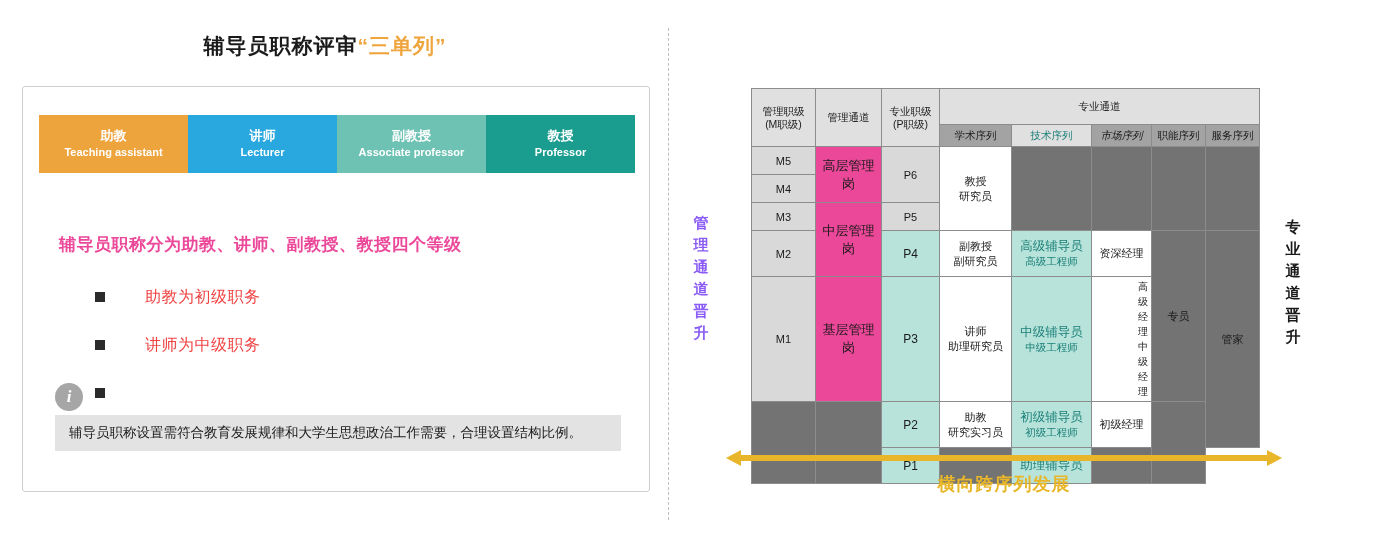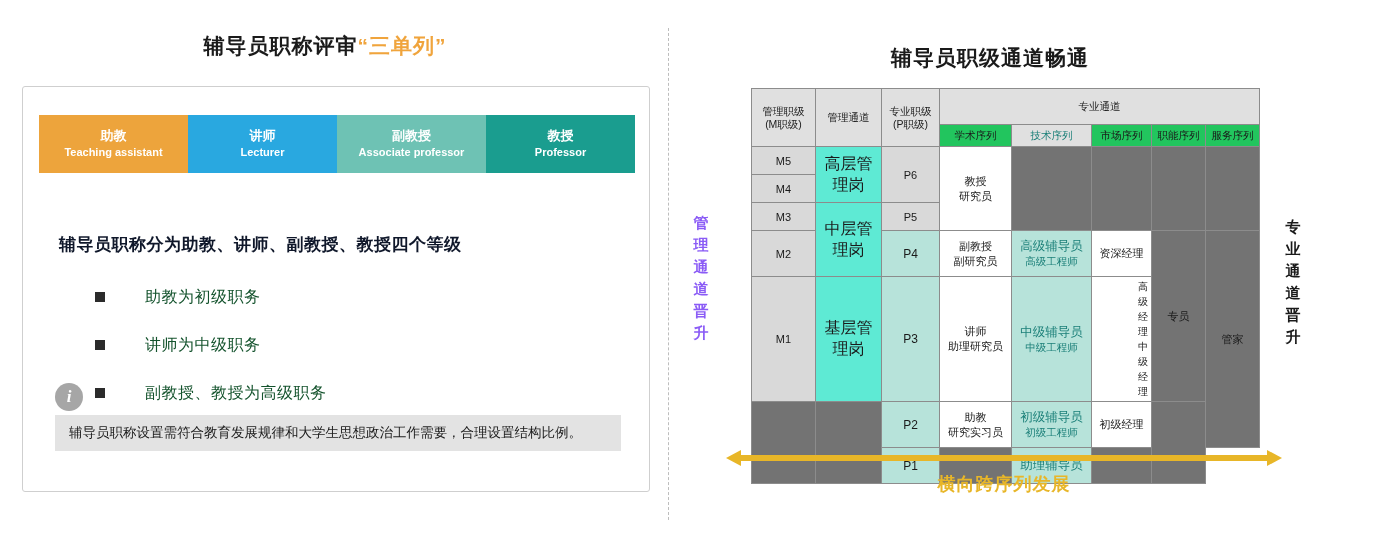--- a/index.html
+++ b/index.html
@@ -35,29 +35,29 @@
   .level-cell {
     flex: 1 1 0; display: flex; flex-direction: column;
     align-items: center; justify-content: center;
     color: #ffffff; text-align: center;
   }
   .level-cn { font-size: 13px; font-weight: bold; line-height: 17px; }
   .level-en { font-size: 11px; font-weight: bold; line-height: 17px; }
 
   #left-heading {
     position: absolute; left: 36px; top: 146px;
-    font-size: 17px; font-weight: bold; color: #0f172a; letter-spacing: .5px;
+    font-size: 17px; font-weight: bold; color: #ec4899; letter-spacing: .5px;
   }
 
   #bullets { position: absolute; left: 72px; top: 186px; width: 520px; }
   .bullet-row { display: flex; align-items: center; height: 48px; }
   .bullet-mark {
     width: 10px; height: 10px; background: #2b2b2b; margin-right: 40px; flex: 0 0 auto;
   }
-  .bullet-text { font-size: 16px; color: #14532d; letter-spacing: .5px; }
+  .bullet-text { font-size: 16px; color: #ef4444; letter-spacing: .5px; }
 
   #info-icon {
     position: absolute; left: 32px; top: 296px;
     width: 28px; height: 28px; border-radius: 50%;
     background: #a6a6a6; color: #ffffff;
     font-family: "Liberation Serif", serif;
     font-style: italic; font-weight: bold; font-size: 17px;
     display: flex; align-items: center; justify-content: center;
   }
   #note-bar {
@@ -94,24 +94,24 @@
   }
 
   #grid-wrap { position: absolute; left: 751px; top: 88px; }
   table.grid { border-collapse: collapse; font-size: 11px; color: #1a1a1a; }
   table.grid td, table.grid th {
     border: 1px solid #8c8c8c;
     text-align: center; vertical-align: middle;
     padding: 2px 3px; font-weight: normal;
   }
   .hdr { background: #e0e0e0; font-size: 10.5px; font-weight: bold; line-height: 13px; height: 36px; }
-  .hdr-sub { background: #22c55e; font-size: 10.5px; font-weight: bold; height: 22px; }
+  .hdr-sub { background: #a3a3a3; font-size: 10.5px; font-weight: bold; height: 22px; }
   .hdr-teal { background: #e0e0e0; color: #1a7f78; font-weight: bold; }
   .cell-gray { background: #d9d9d9; font-size: 11px; }
-  .cell-gray-mid { background: #5eead4; font-size: 16px; }
+  .cell-gray-mid { background: #ec4899; font-size: 13px; }
   .cell-teal { background: #b7e3da; font-weight: bold; font-size: 12px; }
   .cell-white { background: #ffffff; }
   .two-line { line-height: 15px; }
   .t-main { color: #1a7f78; font-weight: normal; font-size: 12.5px; display: block; }
   .t-sub { color: #1a7f78; font-size: 10.5px; display: block; }
   .blank { background: #737373; }
   .cell-tall { height: 46px; }
 
   
   #arrow-wrap { position: absolute; left: 726px; top: 450px; width: 556px; height: 16px; }
@@ -164,52 +164,50 @@
         <div class="bullet-row">
           <span class="bullet-mark"></span>
           <span class="bullet-text">助教为初级职务</span>
         </div>
         <div class="bullet-row">
           <span class="bullet-mark"></span>
           <span class="bullet-text">讲师为中级职务</span>
         </div>
         <div class="bullet-row">
           <span class="bullet-mark"></span>
-          <span class="bullet-text">副教授、教授为高级职务</span>
         </div>
       </div>
 
       <div id="info-icon">i</div>
       <div id="note-bar">
         <span>辅导员职称设置需符合教育发展规律和大学生思想政治工作需要，合理设置结构比例。</span>
       </div>
 
     </div>
   </div>
 
   <div id="divider"></div>
 
   <div id="mgmt-vlabel">管理通道晋升</div>
   <div id="prof-vlabel">专业通道晋升</div>
 
-  <div id="right-title">辅导员职级通道畅通</div>
 
   <div id="grid-wrap">
     <table class="grid">
       <tbody>
           <tr>
         <th class="hdr" rowspan="2" style="width:64px;">管理职级<br>(M职级)</th>
         <th class="hdr" rowspan="2" style="width:66px;">管理通道</th>
         <th class="hdr" rowspan="2" style="width:58px;">专业职级<br>(P职级)</th>
         <th class="hdr" colspan="5">专业通道</th>
       </tr>
       <tr>
         <th class="hdr-sub" style="width:72px;">学术序列</th>
         <th class="hdr-sub hdr-teal" style="width:80px;">技术序列</th>
-        <th class="hdr-sub" style="width:54px;">市场序列</th>
+        <th class="hdr-sub" style="width:54px;font-style:italic;">市场序列</th>
         <th class="hdr-sub" style="width:54px;">职能序列</th>
         <th class="hdr-sub" style="width:54px;">服务序列</th>
       </tr>
 
       <tr>
         <td class="cell-gray" style="height:28px;">M5</td>
         <td class="cell-gray-mid" rowspan="2">高层管理岗</td>
         <td class="cell-gray" rowspan="2">P6</td>
         <td class="cell-white two-line" rowspan="3">
           <span>教授</span><br>

